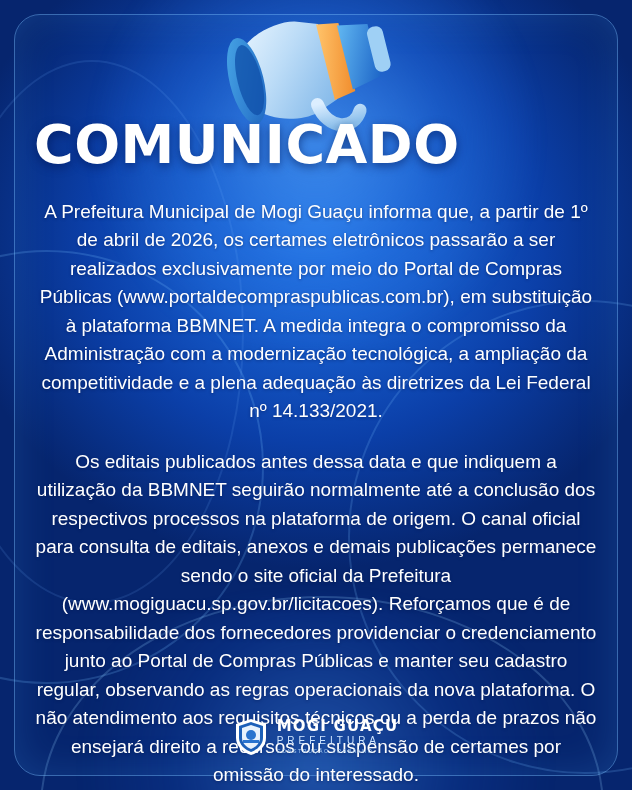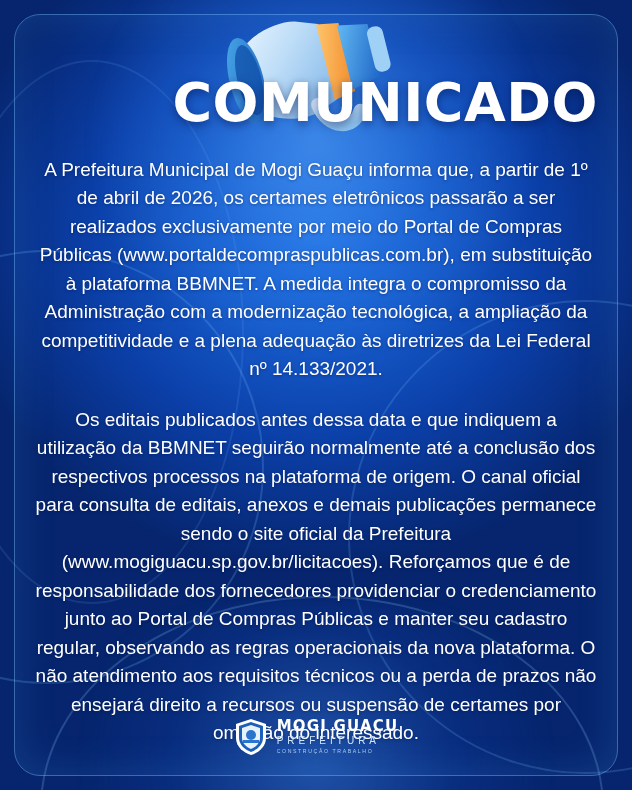--- a/index.html
+++ b/index.html
@@ -86,22 +86,22 @@
   }
   .megaphone svg { display: block; margin: 0 auto; }
 
   .content {
     position: relative;
     z-index: 5;
     padding: 0 34px;
   }
 
   .title-block {
-    text-align: right;
-    margin-top: 78px;
+    text-align: left;
+    margin-top: 120px;
   }
   .title-line1, .title-line2 {
     font-weight: bold;
     letter-spacing: 0.5px;
     line-height: 0.92;
     font-size: 54px;
     text-transform: uppercase;
     font-family: "DejaVu Sans", sans-serif;
   }
   .title-line1 {

